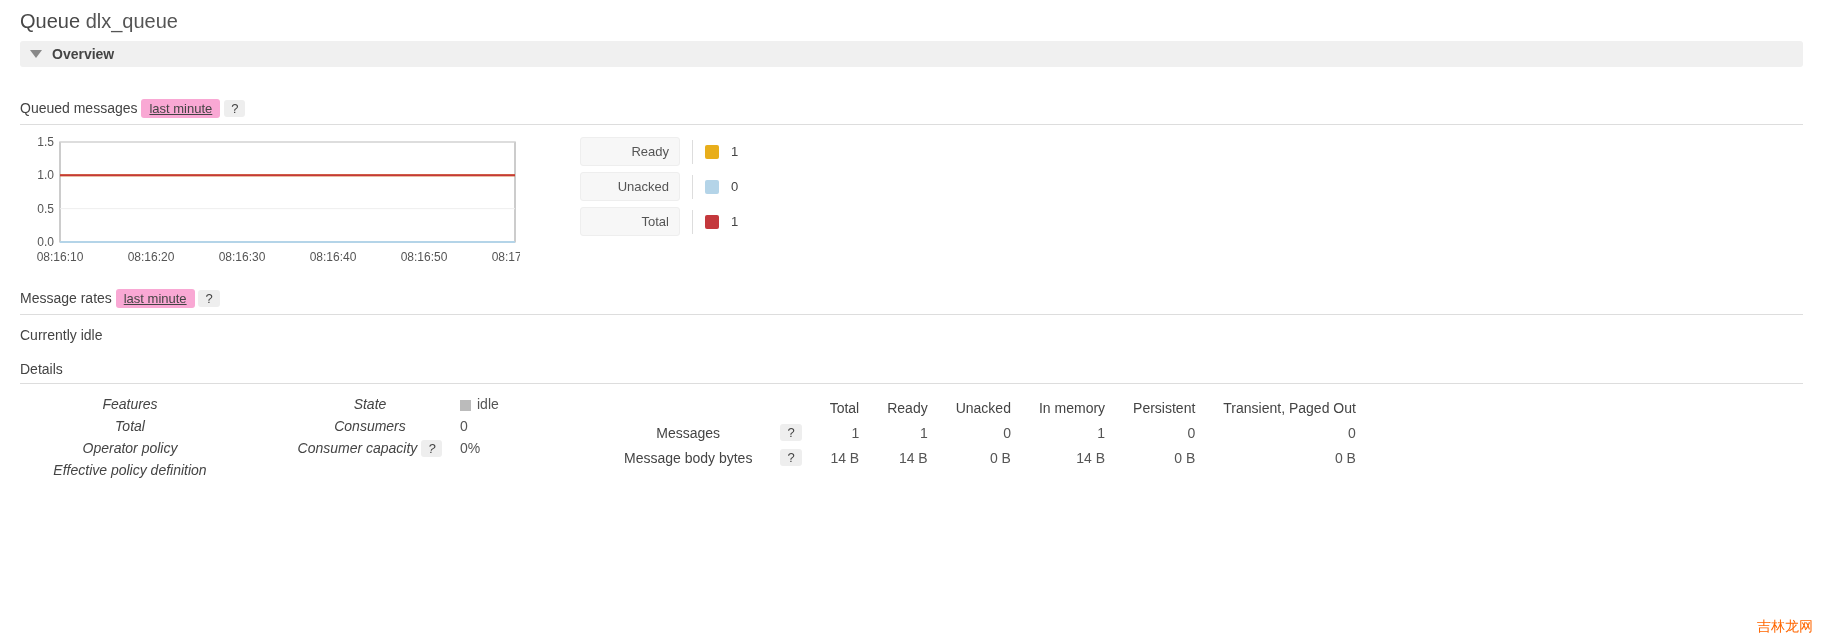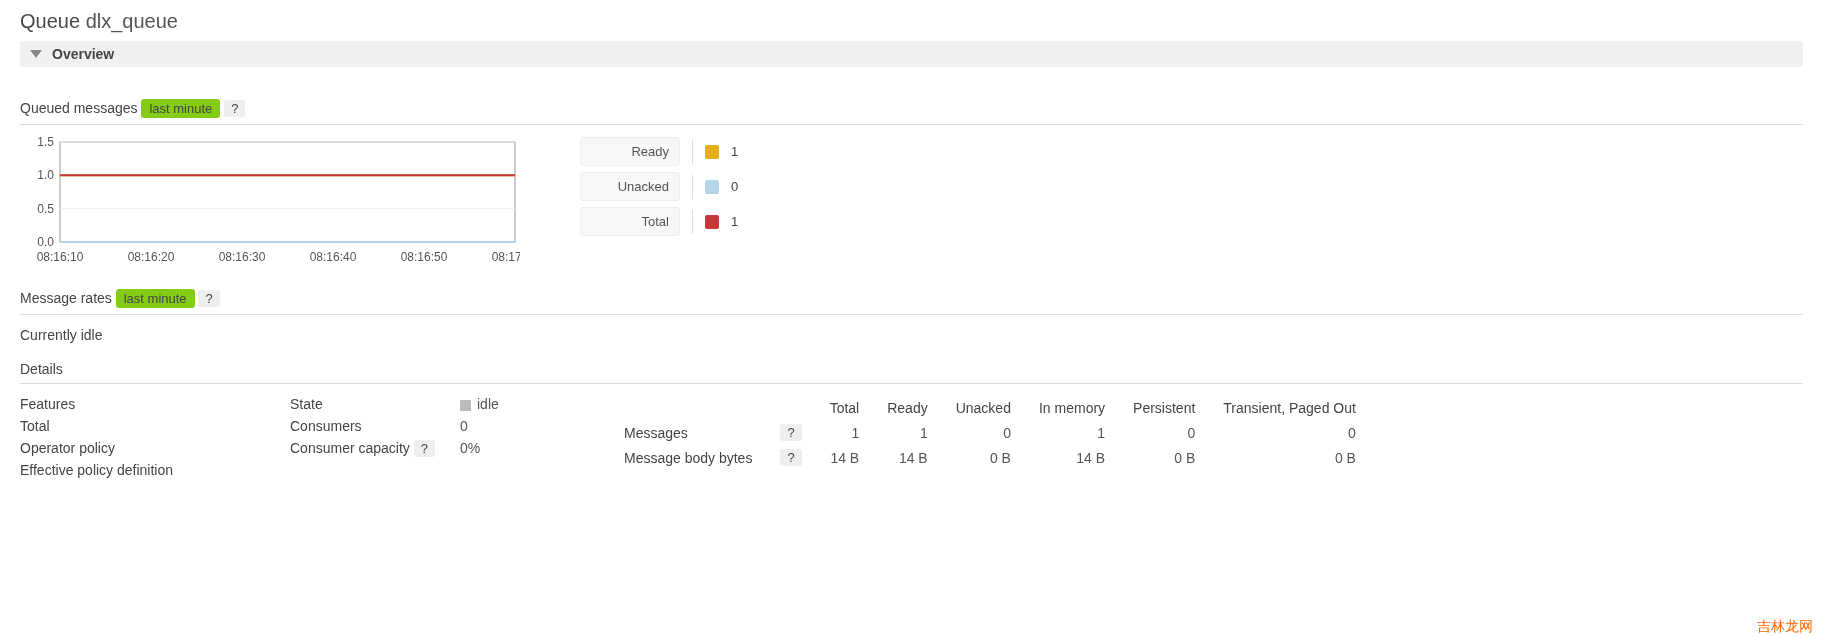--- a/index.html
+++ b/index.html
@@ -3,41 +3,41 @@
 <meta charset="utf-8">
 <style>
   * { box-sizing: border-box; margin: 0; padding: 0; }
   body { font-family: Verdana, Geneva, sans-serif; font-size: 13px; color: #444; background: #fff; padding: 0 20px 20px 20px; }
   h1 { font-size: 20px; font-weight: normal; color: #484848; margin: 10px 0 8px 0; }
   h1 .thin { font-weight: normal; color: #555; }
   .section-header { background: #f0f0f0; padding: 5px 10px; border-radius: 3px; display:flex; align-items:center; cursor:pointer; margin-bottom:32px;}
   .section-header .tri { width:0;height:0;border-left:6px solid transparent;border-right:6px solid transparent;border-top:8px solid #888; margin-right:10px;}
   .section-header b { color:#444; font-weight:bold; font-size:14px;}
   .row-label { font-size:14px; color:#444; margin-bottom:4px;}
-  .pill { background:#84cc16; padding:2px 8px; border-radius:3px; font-size:13px; color:#444; display:inline-block;}
+  .pill { background:#f9a8d4; padding:2px 8px; border-radius:3px; font-size:13px; color:#444; display:inline-block;text-decoration:underline;}
   .help { background:#eee; padding:1px 7px; border-radius:3px; font-size:13px; color:#444; display:inline-block; cursor:pointer;}
   .hr { border-bottom:1px solid #ddd; margin:6px 0 12px 0;}
   .chart-wrap { display:flex; align-items:flex-start; gap:60px; margin-bottom:22px;}
   .chart-box { position:relative; width:500px; height:130px;}
   .chart-svg { display:block;}
   .legend-row { display:flex; align-items:center; gap:12px; margin-bottom:6px;}
   .legend-label { width:100px; text-align:right; background:#f7f7f7; border:1px solid #eee; padding:6px 10px; border-radius:3px; color:#555;}
   .legend-sep { width:1px; height:24px; background:#ddd;}
   .swatch { width:14px; height:14px; display:inline-block; border-radius:2px;}
   .legend-val { font-size:13px; color:#444;}
   .details-grid { display:flex; gap:40px; align-items:flex-start;}
   .kv-col { }
   .kv-row { display:flex; margin-bottom:6px;}
-  .kv-label { text-align:left; padding-right:10px; color:#444; font-size:14px; white-space:nowrap;}
+  .kv-label { text-align:center; padding-right:10px; color:#444; font-size:14px; white-space:nowrap;font-style:italic;}
   .kv-val { color:#555; font-size:14px; min-width:60px;}
   .state-dot { width:11px;height:11px;background:#bbb;display:inline-block;margin-right:6px;vertical-align:middle;}
   table.msg { border-collapse:collapse; font-size:14px;}
   table.msg th { font-weight:normal; color:#444; padding:4px 14px; text-align:right; white-space:nowrap;}
   table.msg td { padding:4px 14px; text-align:right; color:#555; white-space:nowrap;}
-  table.msg .rowlbl { text-align:left; color:#444;}
+  table.msg .rowlbl { text-align:center; color:#444;}
   .watermark { position:fixed; bottom:0; right:10px; color:#f60; font-size:14px; font-family:"SimSun",serif;}
 </style>
 </head>
 <body>
 
 <h1>
   <span>Queue</span>
   <span class="thin">dlx_queue</span>
 </h1>
 

